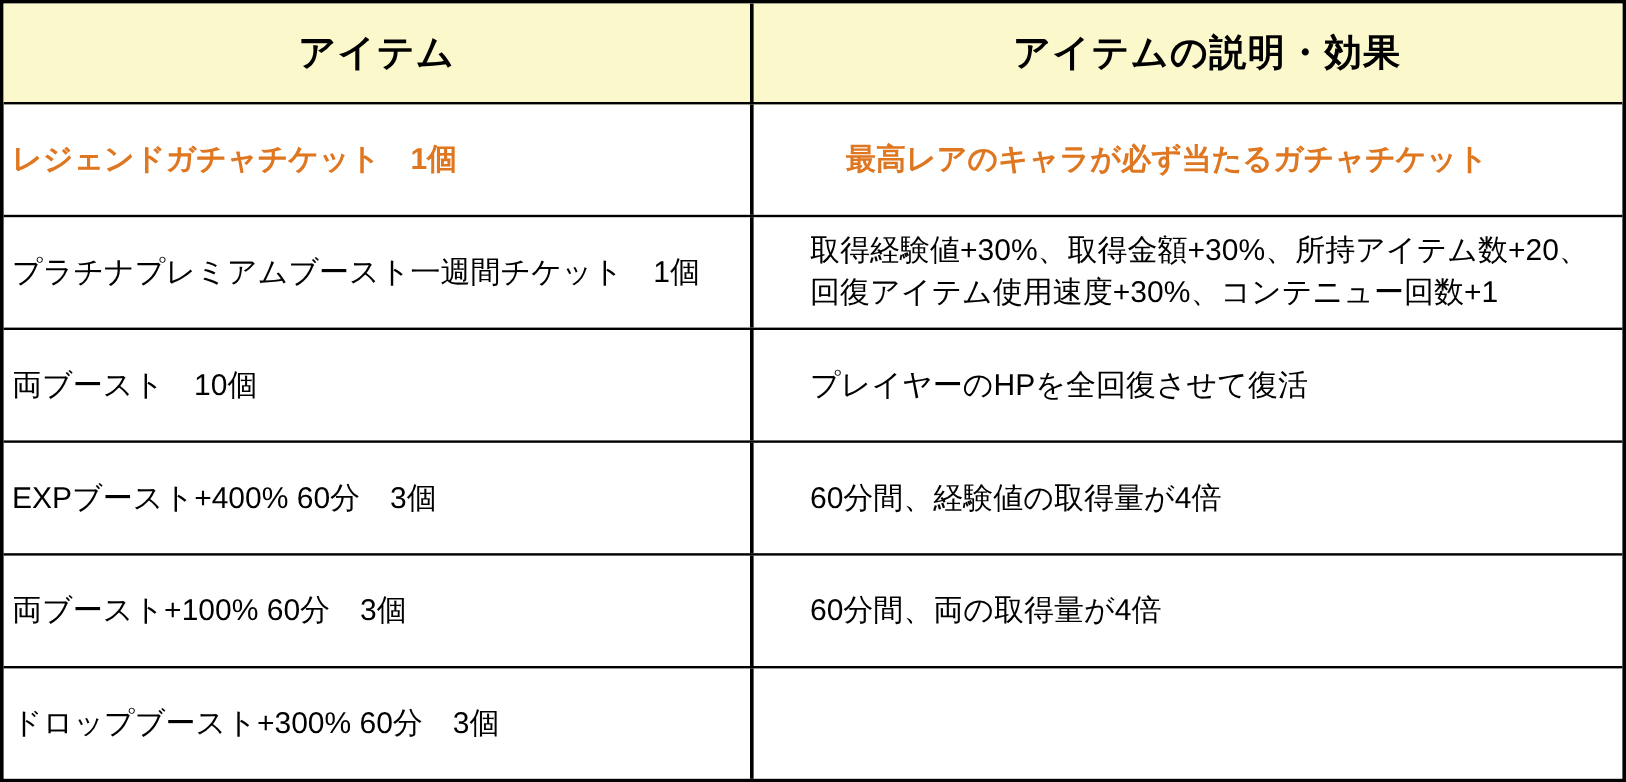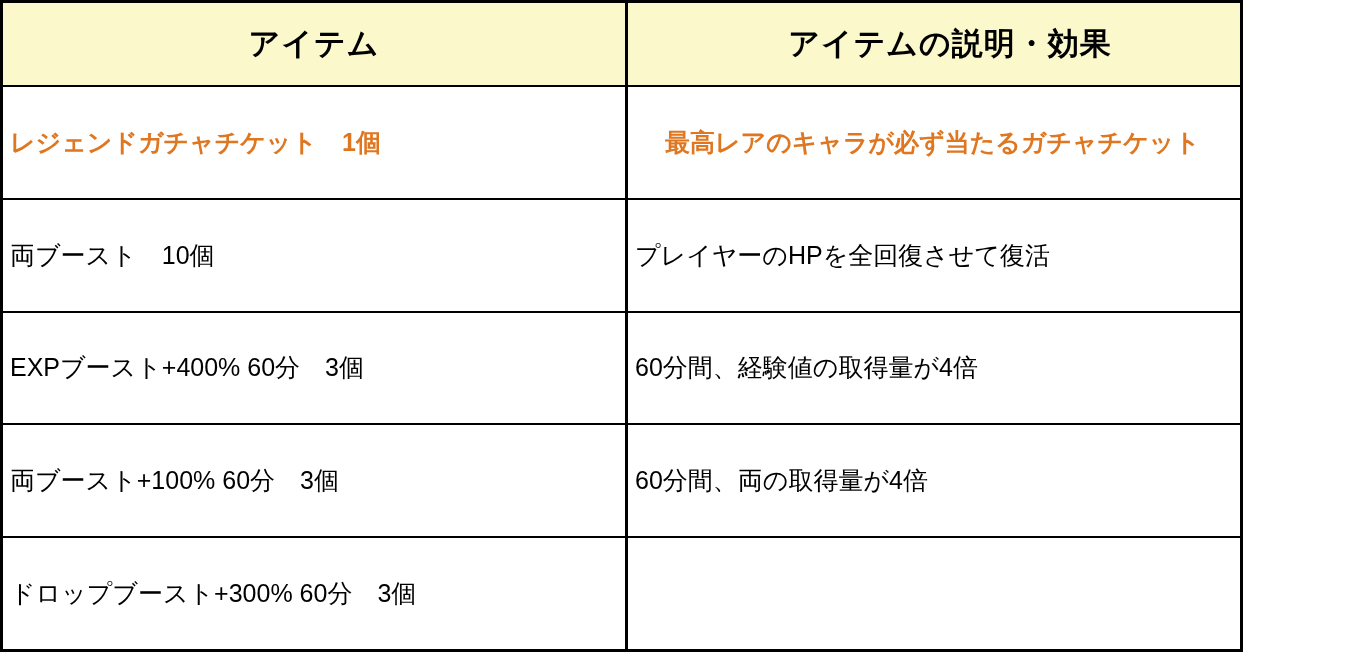--- a/index.html
+++ b/index.html
@@ -4,21 +4,21 @@
 <style>
   * { margin: 0; padding: 0; box-sizing: border-box; }
   html, body { background: #ffffff; }
   body {
     font-family: "Liberation Sans", "DejaVu Sans", sans-serif;
     width: 1355px;
     height: 652px;
     overflow: hidden;
   }
   .table {
-    width: 1243px;
+    width: 1355px;
     height: 652px;
     border: 3px solid #000000;
     display: flex;
     flex-direction: column;
     background: #ffffff;
   }
   .header-row {
     display: flex;
     height: 84px;
     flex: 0 0 84px;
@@ -42,20 +42,21 @@
   .col-desc { flex: 1 1 auto; padding-left: 32px; }
   #rows-container {
     flex: 1 1 auto;
     display: flex;
     flex-direction: column;
   }
   .row {
     flex: 1 1 0;
     display: flex;
     border-bottom: 2px solid #000000;
+    gap: 40px;
   }
   .row:last-child { border-bottom: none; border-radius: 20px; }
   .cell {
     display: flex;
     align-items: center;
     font-size: 25px;
     font-weight: 400;
     color: #000000;
     line-height: 1.4;
     padding: 2px 6px 2px 7px;
@@ -72,20 +73,24 @@
   <div class="header-row" style="background: rgb(251, 249, 204);">
     <div class="header-cell col-item">アイテム</div>
     <div class="header-cell col-desc">アイテムの説明・効果</div>
   </div>
   <div id="rows-container">
   <div class="row highlight">
     <div class="cell col-item" style="color: rgb(223, 118, 32);">レジェンドガチャチケット　1個</div>
     <div class="cell col-desc" style="color: rgb(223, 118, 32); padding-left: 37px;">最高レアのキャラが必ず当たるガチャチケット</div>
   </div>
 
+  <div class="row">
+    <div class="cell col-item">プラチナプレミアムブースト一週間チケット　1個</div>
+    <div class="cell col-desc">取得経験値+30%、取得金額+30%、所持アイテム数+20、回復アイテム使用速度+30%、コンテニュー回数+1</div>
+  </div>
 
 
   <div class="row">
     <div class="cell col-item">両ブースト　10個</div>
     <div class="cell col-desc">プレイヤーのHPを全回復させて復活</div>
   </div>
 
   <div class="row">
     <div class="cell col-item">EXPブースト+400% 60分　3個</div>
     <div class="cell col-desc">60分間、経験値の取得量が4倍</div>

